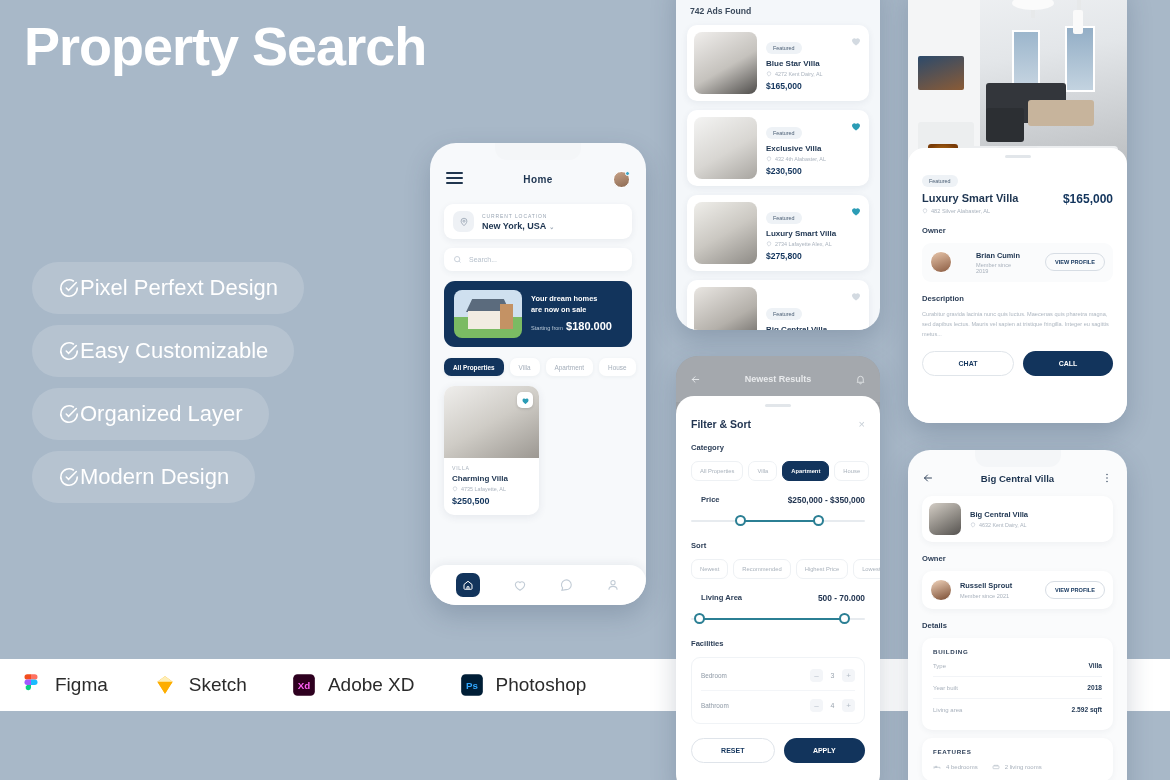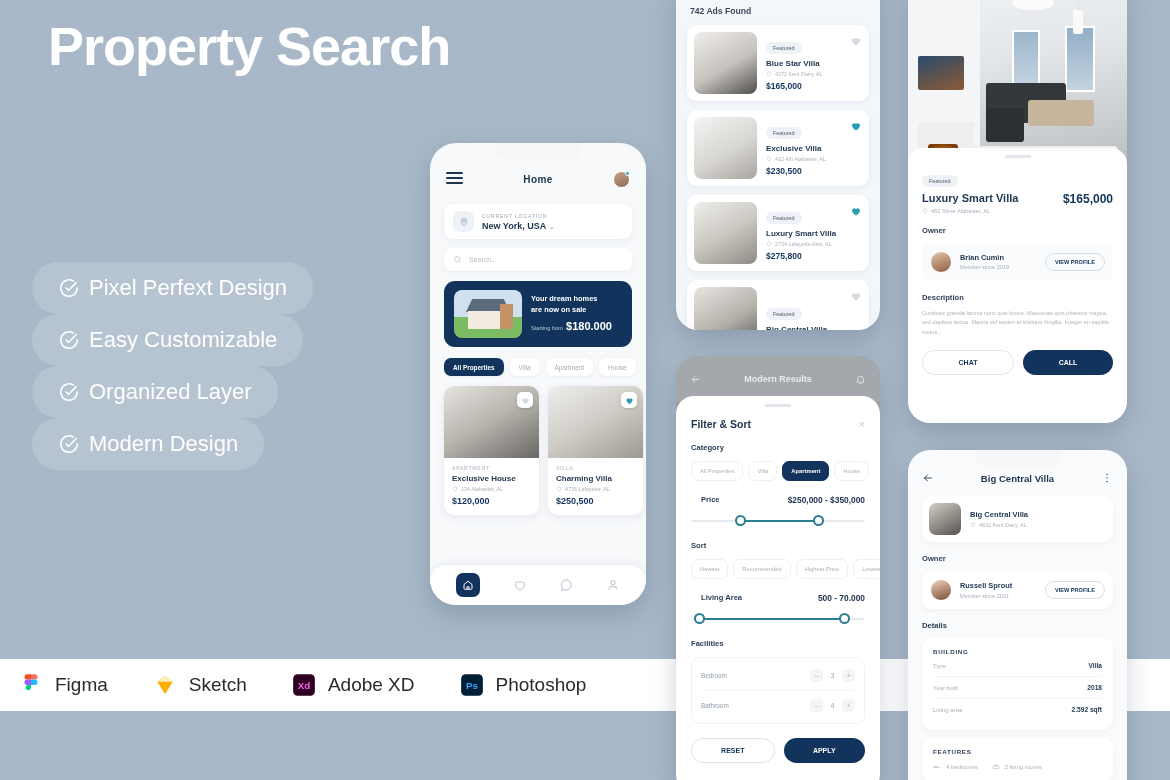--- a/index.html
+++ b/index.html
@@ -6,35 +6,36 @@
   body {
     width: 1170px; height: 780px;
     background: #a8b8c8;
     font-family: "Liberation Sans", sans-serif;
     overflow: hidden;
     position: relative;
   }
   .stage { position: absolute; inset: 0; }
 
   
-  .promo { position: absolute; left: 48px; top: 18px; width: 470px; }
+  .promo { position: absolute; left: 24px; top: 18px; width: 470px; }
   .promo-title {
     font-size: 54px; font-weight: bold; color: #ffffff;
     letter-spacing: -1px; line-height: 1.05;
   }
   .promo-sub {
     font-size: 21px; font-weight: bold; color: #ffffff;
     margin-top: 8px; letter-spacing: 0px;
   }
   .features { position: absolute; left: 32px; top: 262px; width: 420px; }
   .feat {
-    display: flex; align-items: center; gap: 9px;
+    display: flex; align-items: center; gap: 0;
     background: rgba(255,255,255,0.16);
     border-radius: 34px;
     padding: 13px 26px;
+    margin-bottom: 11px;
     width: fit-content;
   }
   .feat-label { color: #ffffff; font-size: 22px; }
   .check-ic { width: 22px; height: 22px; flex: none; }
 
   
   .toolbar {
     position: absolute; left: 0; right: 0; top: 659px; height: 52px;
     background: #ffffff;
     display: flex; align-items: center;
@@ -281,21 +282,21 @@
     position: absolute; left: 0; right: 0; top: 170px; bottom: 0;
     background: #fff; border-radius: 16px 16px 0 0; padding: 7px 14px 0 14px;
   }
   .det-name-row { display: flex; align-items: flex-start; justify-content: space-between; margin-top: 5px; }
   .det-name { font-size: 11px; font-weight: bold; color: #1d3450; }
   .det-price { font-size: 12px; font-weight: bold; color: #12345c; }
   .det-addr { font-size: 5.6px; color: #aab3be; margin-top: 4px; display: flex; align-items: center; gap: 3px; }
   .det-sub { font-size: 7.6px; font-weight: bold; color: #2c3e57; margin-top: 12px; }
   .owner-card {
     margin-top: 8px; background: #fafbfc; border-radius: 9px; padding: 8px;
-    display: flex; align-items: center; gap: 8px;
+    display: flex; align-items: center; gap: 24px;
   }
   .owner-av { width: 22px; height: 22px; border-radius: 50%; flex: none;
     background: linear-gradient(160deg,#e8c6ab,#8b5c42); border: 1px solid #fff; }
   .owner-av.b { background: linear-gradient(160deg,#f0d3bb,#7a4c32); }
   .owner-name { font-size: 7.4px; font-weight: bold; color: #1d3450; }
   .owner-since { font-size: 5.6px; color: #a8b1bc; margin-top: 2.5px; }
   .btn-profile {
     margin-left: auto; font-size: 5.6px; font-weight: bold; color: #12345c;
     border: 1px solid #d7dde4; border-radius: 10px; padding: 5px 9px; white-space: nowrap;
   }
@@ -495,42 +496,20 @@
     </div>
 
     <div class="tabs">
       <div class="tab active">All Properties</div>
       <div class="tab">Villa</div>
       <div class="tab">Apartment</div>
       <div class="tab">House</div>
     </div>
 
     <div class="cards">
-      <div class="pcard">
-        <div class="pcard-img pc1">
-          <div class="heart-btn">
-            <svg viewBox="0 0 24 24" width="9" height="9" fill="#d3dae1">
-                <path d="M12 21s-8-5-8-10a4.6 4.6 0 0 1 8-3 4.6 4.6 0 0 1 8 3c0 5-8 10-8 10z"></path>
-              </svg>
-          </div>
-        </div>
-        <div class="pcard-body">
-          <div class="pc-cat">APARTMENT</div>
-          <div class="pc-name">Exclusive House</div>
-          <div class="pc-addr">
-            <span>
-              <svg viewBox="0 0 24 24" width="6" height="6" fill="none" stroke="#bcc5cf" stroke-width="2.4">
-                  <path d="M12 21s7-6.2 7-11a7 7 0 1 0-14 0c0 4.8 7 11 7 11z"></path>
-                </svg>
-            </span>
-            <span>134 Alabaster, AL</span>
-          </div>
-          <div class="pc-price">$120,000</div>
-        </div>
-      </div>
       <div class="pcard">
         <div class="pcard-img pc2">
           <div class="heart-btn">
             <svg viewBox="0 0 24 24" width="9" height="9" fill="#2b9cb5">
                 <path d="M12 21s-8-5-8-10a4.6 4.6 0 0 1 8-3 4.6 4.6 0 0 1 8 3c0 5-8 10-8 10z"></path>
               </svg>
           </div>
         </div>
         <div class="pcard-body">
           <div class="pc-cat">VILLA</div>
@@ -658,21 +637,21 @@
   </div>
 
   <div class="phone" id="phone-filter">
     <div class="filt-head">
       <span class="filt-back">
         <svg viewBox="0 0 24 24" width="11" height="11" fill="none" stroke="currentColor" stroke-width="2" stroke-linecap="round">
             <path d="M19 12H5"></path>
             <path d="M11 6l-6 6 6 6"></path>
           </svg>
       </span>
-      <span class="filt-head-title">Modern Results</span>
+      <span class="filt-head-title">Newest Results</span>
       <span class="filt-bell">
         <svg viewBox="0 0 24 24" width="11" height="11" fill="none" stroke="currentColor" stroke-width="1.8">
             <path d="M18 16v-5a6 6 0 1 0-12 0v5l-1.5 2h15L18 16z"></path>
             <path d="M10 19.5a2 2 0 0 0 4 0"></path>
           </svg>
       </span>
     </div>
 
     <div class="sheet">
       <div class="grabber"></div>

